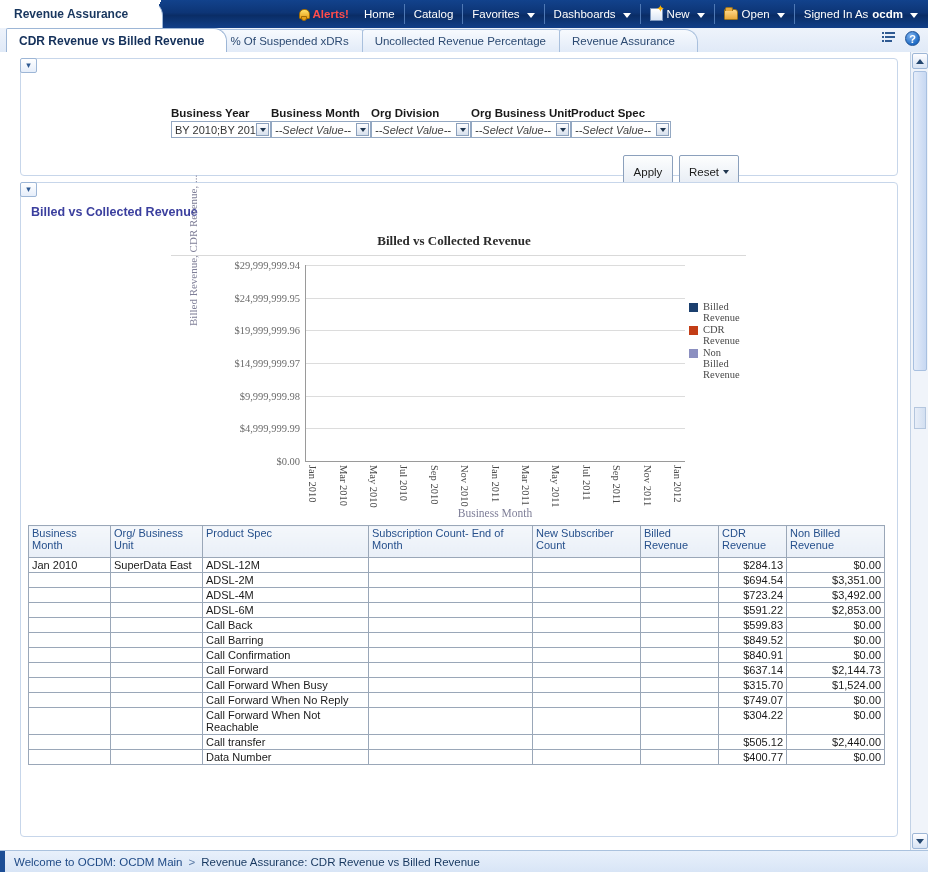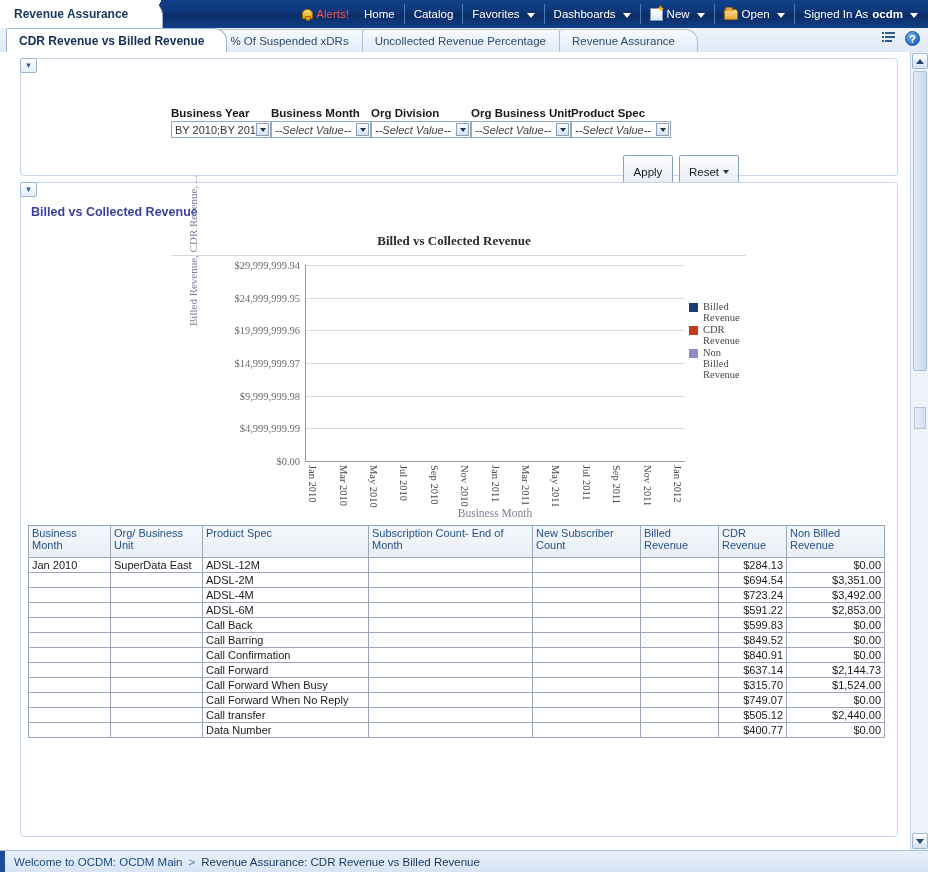--- a/index.html
+++ b/index.html
@@ -36,21 +36,21 @@
   .topnav {
     position: absolute; right: 4px; top: 0; height: 28px;
     display: flex; align-items: center;
   }
   .tn {
     display: flex; align-items: center; gap: 4px;
     padding: 0 9px; height: 20px; color: #ffffff; font-size: 11.5px;
     border-right: 1px solid #4f79b5; white-space: nowrap;
   }
   .tn:last-child { border-right: none; padding-right: 6px; }
-  .tn.alerts { color: #ff4c4c; font-weight: normal; border-right: none; padding-right: 6px;}
+  .tn.alerts { color: #ff4c4c; font-weight: bold; border-right: none; padding-right: 6px;}
   .caret-d {
     display:inline-block; width:0;height:0;
     border-left:4px solid transparent;border-right:4px solid transparent;
     border-top:5px solid #ffffff; margin-left:3px; position:relative; top:1px;
   }
   .bell {
     display:inline-block; width:11px;height:12px; position:relative;
   }
   .bell::before{
     content:""; position:absolute; left:1px; top:1px; width:9px;height:8px;
@@ -690,20 +690,30 @@
                 <td>Call Forward When No Reply</td>
                 <td></td>
                 <td></td>
                 <td class="num"></td>
                 <td class="num">$749.07</td>
                 <td class="num">$0.00</td>
               </tr>
               <tr>
                 <td class="month"></td>
                 <td></td>
+                <td>Call Forward When Not Reachable</td>
+                <td></td>
+                <td></td>
+                <td class="num"></td>
+                <td class="num">$304.22</td>
+                <td class="num">$0.00</td>
+              </tr>
+              <tr>
+                <td class="month"></td>
+                <td></td>
                 <td>Call transfer</td>
                 <td></td>
                 <td></td>
                 <td class="num"></td>
                 <td class="num">$505.12</td>
                 <td class="num">$2,440.00</td>
               </tr>
               <tr>
                 <td class="month"></td>
                 <td></td>

